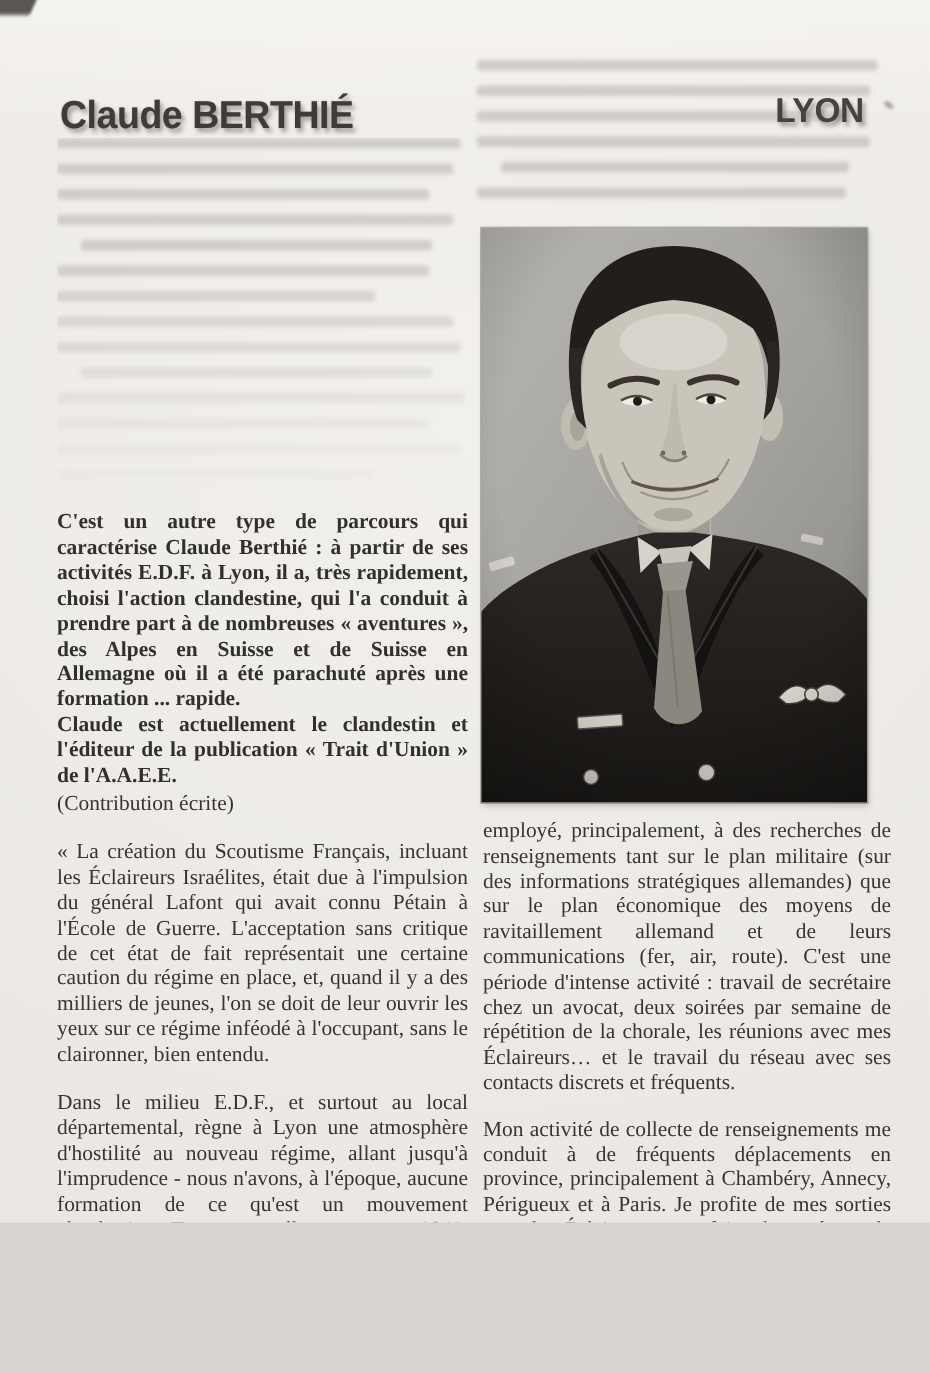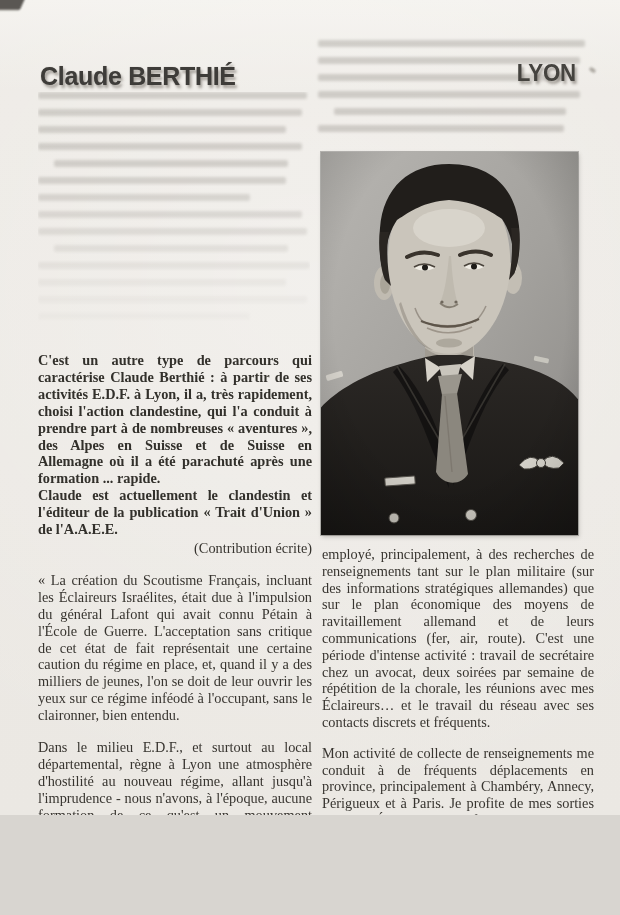--- a/index.html
+++ b/index.html
@@ -66,24 +66,24 @@
   }
   .photo svg{display:block;width:100%;height:100%;}
   
   .col{
     position:absolute;width:274px;
     font-size:14.3px;line-height:16.9px;
     text-align:justify;
     color:#37342f;
   }
   .col p{margin:0;}
-  .col-left{left:38px;top:352px;}
+  .col-left{left:38px;top:340px;}
   .col-right{left:322px;top:546px;width:272px;line-height:16.8px;}
   .intro{font-weight:700;color:#32302b;}
-  .byline{text-align:right;margin-top:2px !important;font-weight:400;}
+  .byline{margin-top:2px !important;font-weight:400;}
   .gap14{margin-top:14px !important;}
   .gap15{margin-top:15px !important;}
   
   .emblem{position:absolute;left:289px;top:873px;width:42px;height:42px;opacity:.85;}
   .emblem svg{position:absolute;left:0;top:0;}
   .emblem-num{
     position:absolute;left:0;top:17px;width:42px;text-align:center;
     font-family:"Liberation Serif",serif;font-style:italic;
     font-size:13px;color:#57544b;transform:rotate(-8deg);
   }

